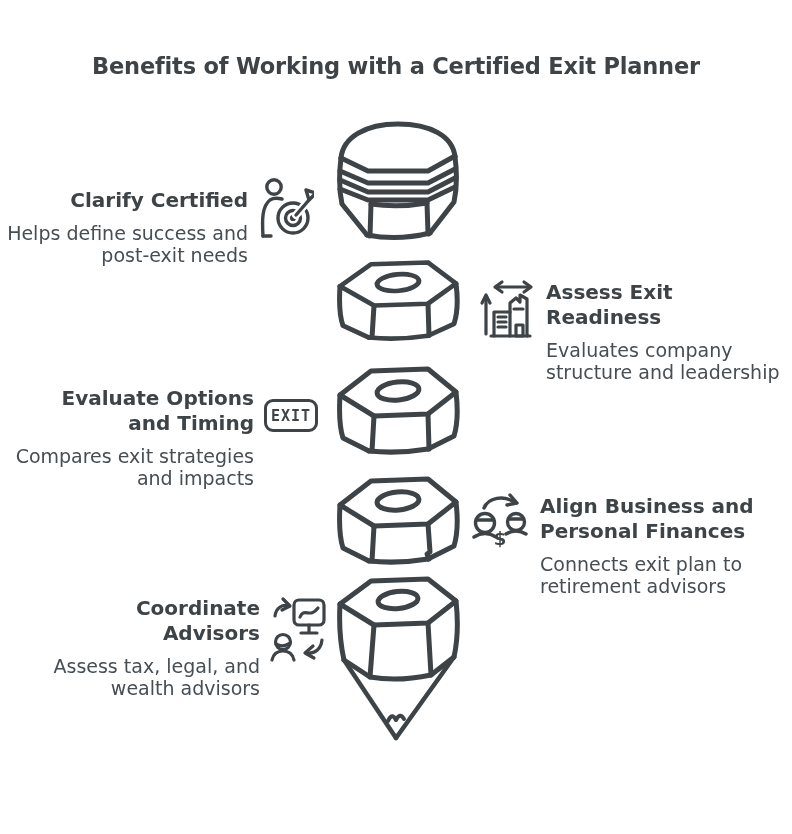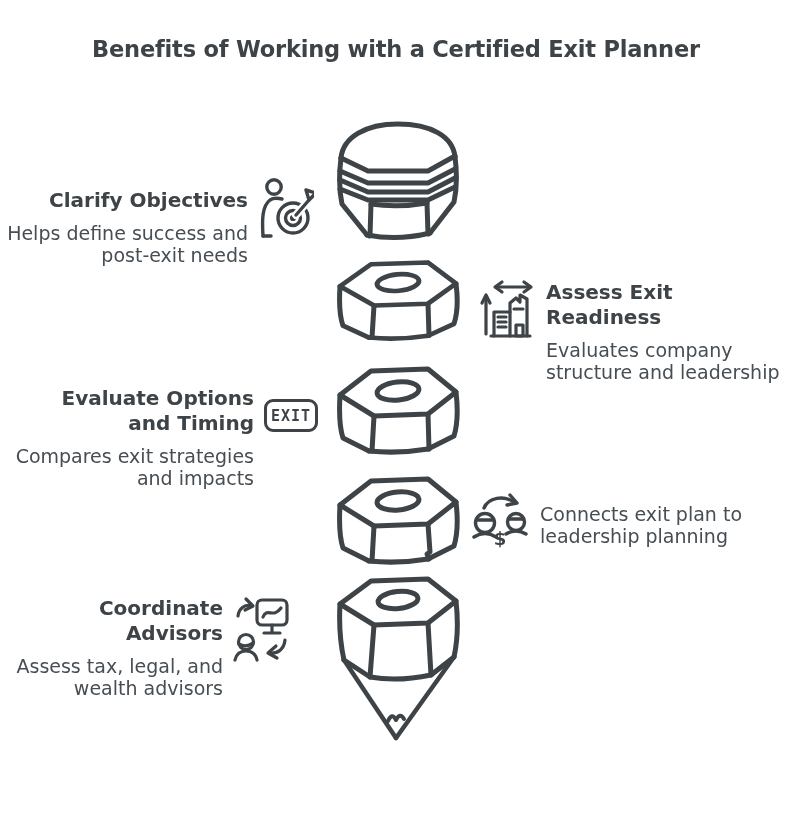--- a/index.html
+++ b/index.html
@@ -12,21 +12,21 @@
   .canvas {
     position: relative;
     width: 792px;
     height: 834px;
     background: var(--background);
     overflow: hidden;
     color: var(--ink);
   }
   .title {
     position: absolute;
-    top: 36px;
+    top: 53px;
     left: 0;
     width: 792px;
     text-align: center;
     font-size: 22.5px;
     font-weight: bold;
     letter-spacing: -0.2px;
     color: var(--ink);
   }
   
   .pencil { position: absolute; left: 336px; top: 120px; width: 124px; height: 630px; }
@@ -60,21 +60,21 @@
   .item-1 { top: 188px; right: 478px; }
   .item-1 .item-icon { margin-top: -10px; }
   .item-2 { top: 276px; left: 478px; }
   .item-2 .item-icon { margin-top: 2px; }
   .item-2 .item-text { margin-top: 4px; }
   .item-3 { top: 386px; right: 474px; }
   .item-3 .item-icon { margin-top: 13px; }
   .item-4 { top: 490px; left: 472px; }
   .item-4 .item-icon { margin-top: 2px; }
   .item-4 .item-text { margin-top: 4px; }
-  .item-5 { top: 596px; right: 501px; }
+  .item-5 { top: 596px; right: 464px; }
   .item-5 .item-icon { margin-top: 0; }
   .exit-sign {
     width: 54px;
     height: 33px;
     border: 3px solid var(--ink);
     border-radius: 9px;
     display: flex;
     align-items: center;
     justify-content: center;
     font-family: "DejaVu Sans Mono", "Liberation Mono", monospace;
@@ -145,21 +145,21 @@
       <path d="M92,49 L95,101"></path>
       <path d="M8,86 L34,103 Q62,108 95,101 L118,83"></path>
       <path d="M8,86 L60,164" stroke-width="4.5"></path>
       <path d="M118,83 L60,164" stroke-width="4.5"></path>
       <path d="M52,147 Q56,138 60,146 Q64,138 68,145" stroke-width="4"></path>
     </svg>
   </div>
 
   <div class="item item-left item-1">
     <div class="item-text">
-      <h2 class="item-title">Clarify Objectives</h2>
+      <h2 class="item-title">Clarify Certified</h2>
       <p class="item-desc">Helps define success and
 post-exit needs</p>
     </div>
     <div class="item-icon">
       <svg width="56" height="62" viewBox="0 0 56 62" fill="none" stroke="currentColor" stroke-width="3.4" stroke-linecap="round" stroke-linejoin="round">
         <circle cx="16" cy="9" r="7.2"></circle>
         <path d="M5,58 C4,42 4,28 12,22 C15,20 20,20 24,21"></path>
         <path d="M5,58 L13,58"></path>
         <circle cx="35" cy="40" r="15"></circle>
         <circle cx="35" cy="40" r="7.5"></circle>
@@ -217,22 +217,24 @@
         <circle cx="13" cy="31" r="9.5"></circle>
         <path d="M5,28 L21,28"></path>
         <path d="M2,45 Q13,38 24,45"></path>
         <circle cx="44" cy="30" r="8.5"></circle>
         <path d="M37,27 L51,27"></path>
         <path d="M34,42 Q44,36 54,42"></path>
         <text x="28" y="53" text-anchor="middle" font-size="18" font-weight="bold" fill="currentColor" stroke="none" font-family="DejaVu Sans, sans-serif">$</text>
       </svg>
     </div>
     <div class="item-text">
+      <h2 class="item-title">Align Business and
+Personal Finances</h2>
       <p class="item-desc">Connects exit plan to
-leadership planning</p>
+retirement advisors</p>
     </div>
   </div>
 
   <div class="item item-left item-5">
     <div class="item-text">
       <h2 class="item-title">Coordinate
 Advisors</h2>
       <p class="item-desc">Assess tax, legal, and
 wealth advisors</p>
     </div>

